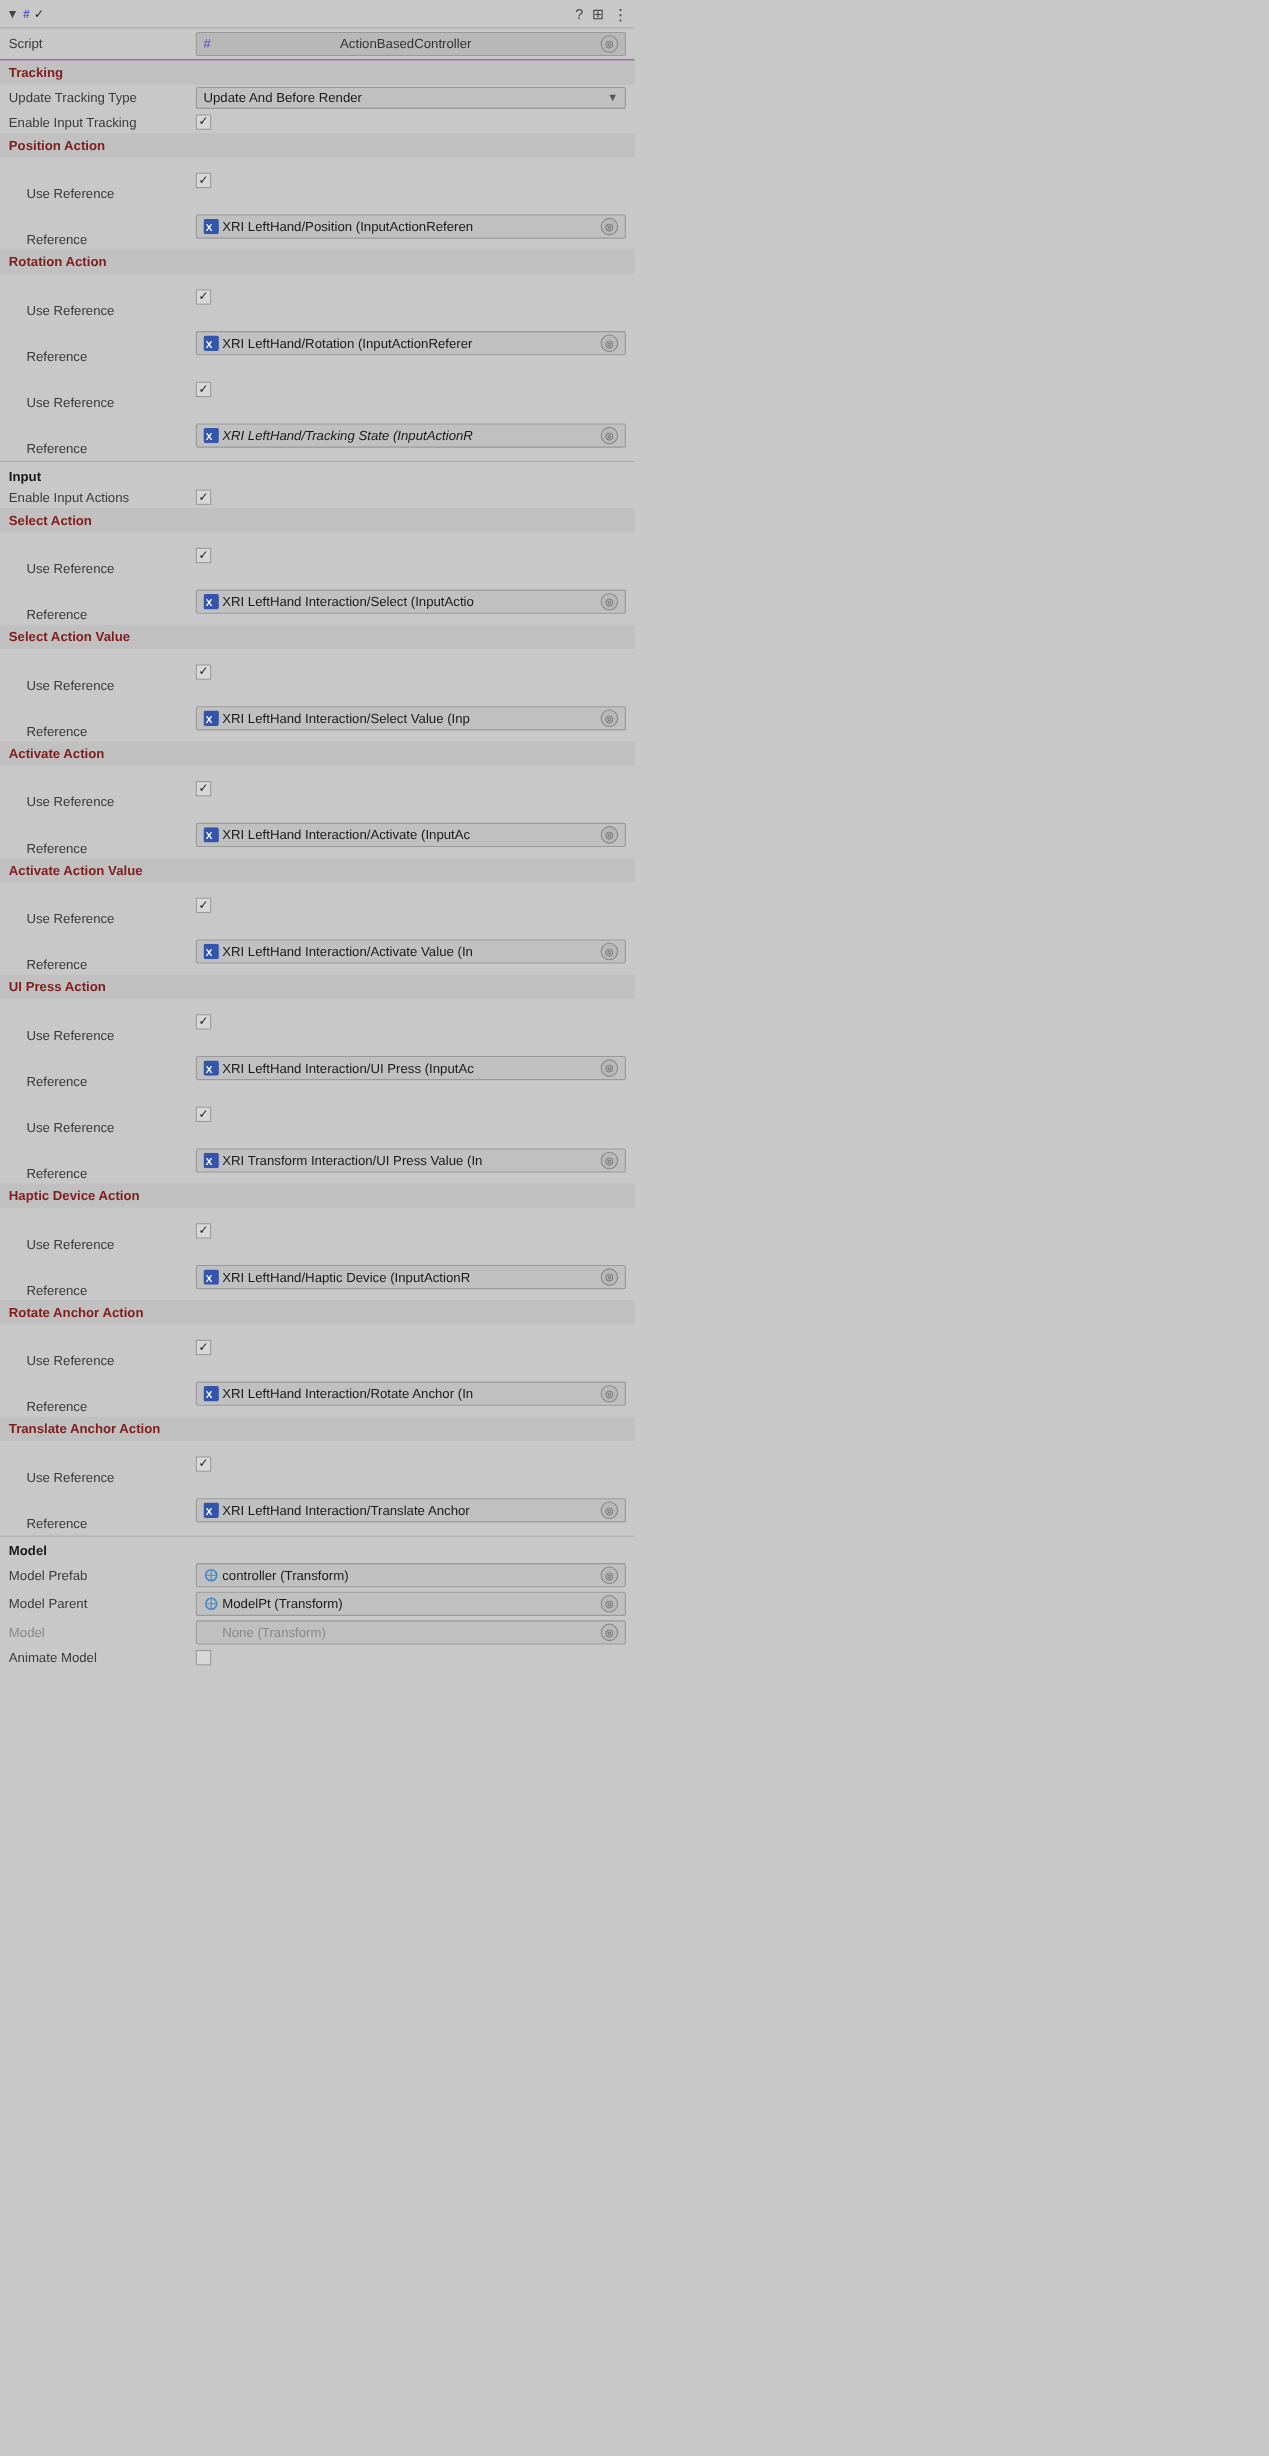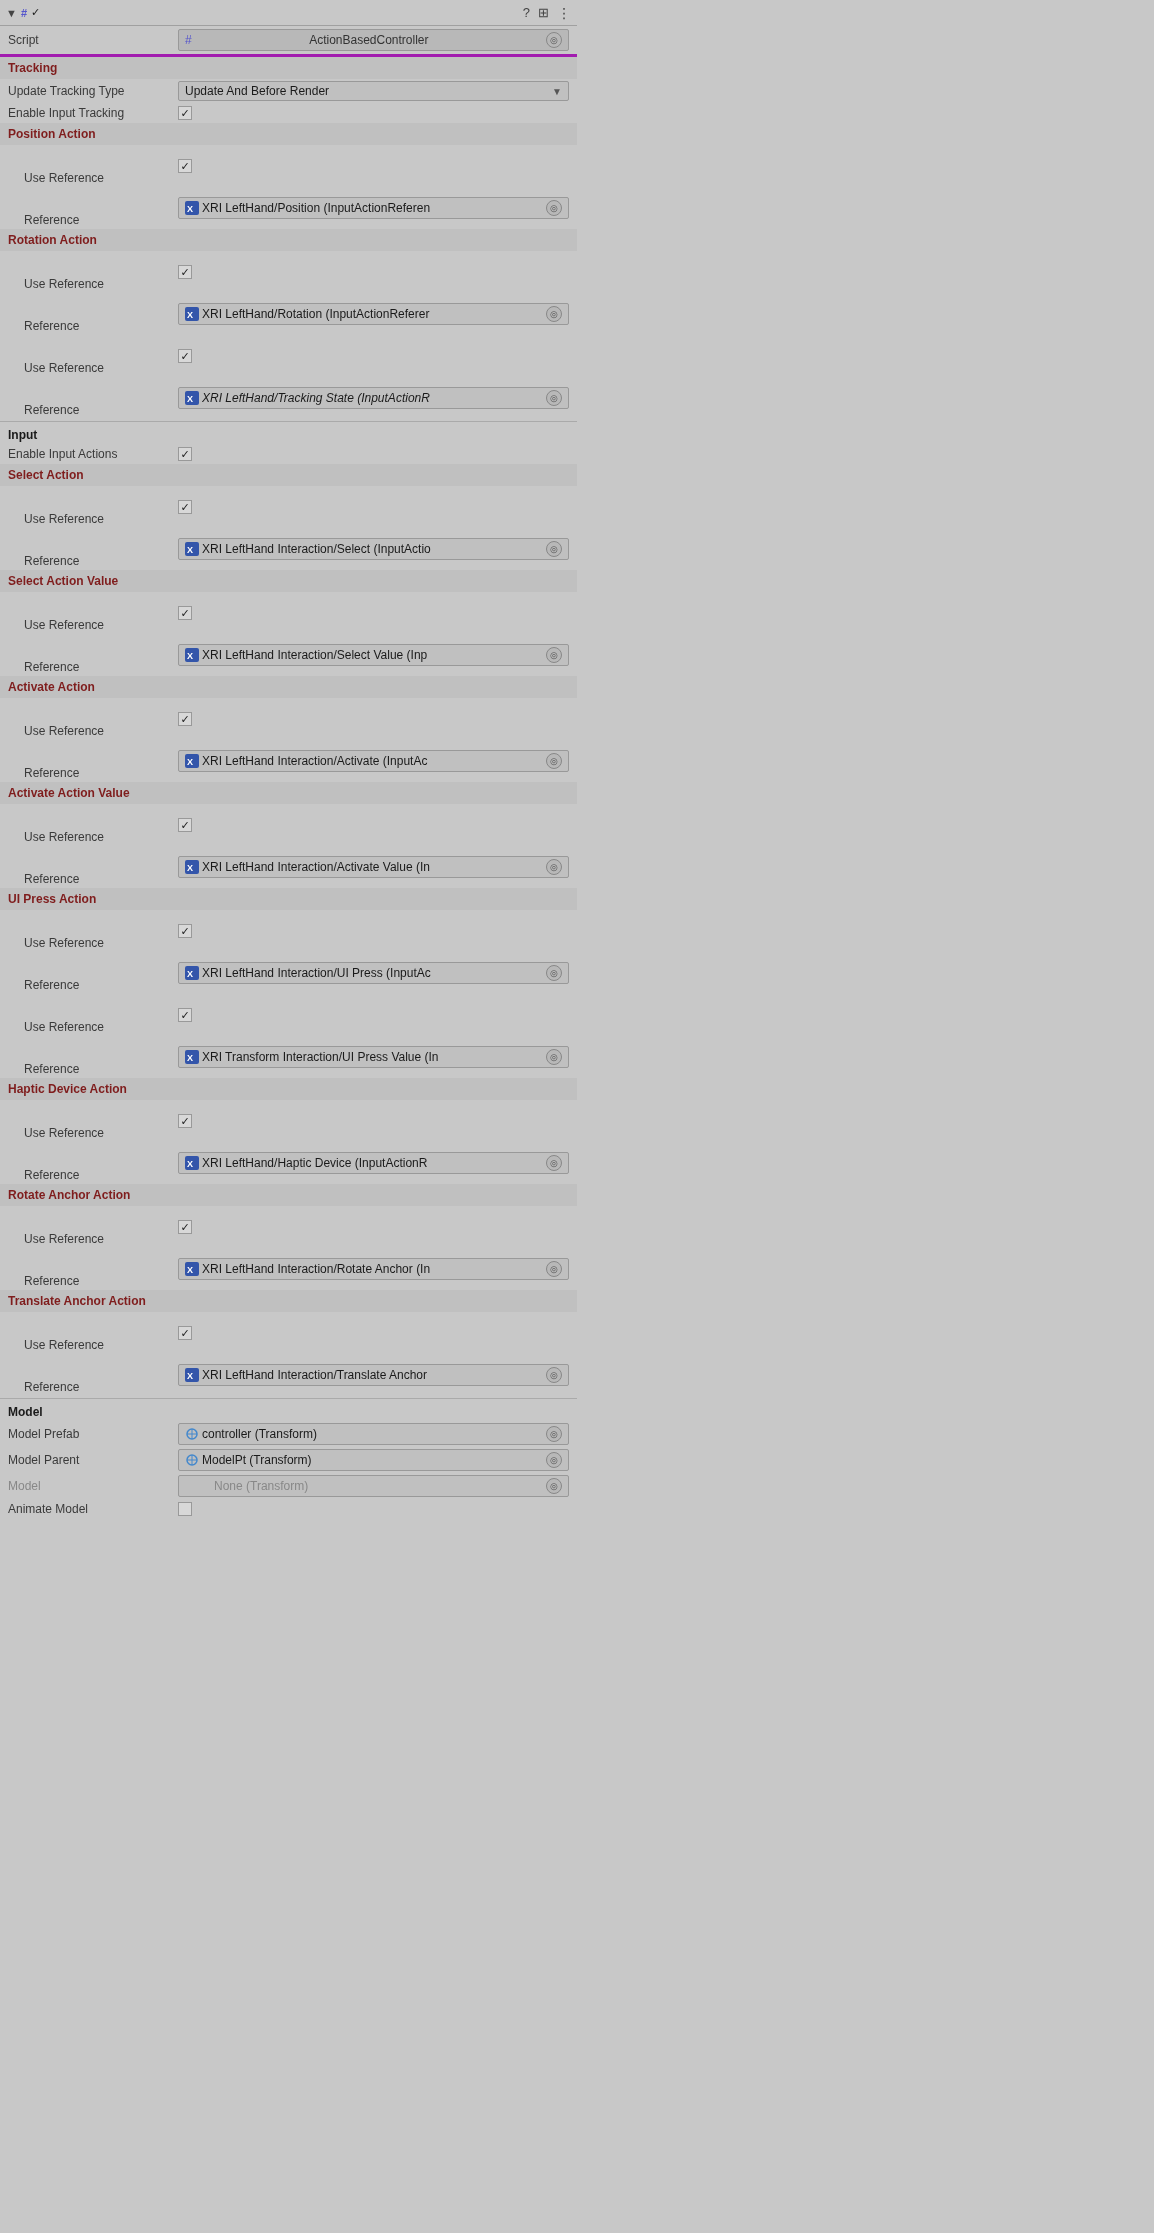--- a/index.html
+++ b/index.html
@@ -51,21 +51,21 @@
 
     .section-row {
       display: flex;
       align-items: center;
       padding: 2px 8px;
       min-height: 20px;
     }
 
     .section-row.script-row {
       padding: 3px 8px;
-      border-bottom: 3px solid #a21caf;
+      border-bottom: 1px solid #a21caf;
     }
 
     .label {
       color: #3a3a3a;
       flex: 0 0 auto;
       min-width: 170px;
     }
 
     .label.bold {
       font-weight: 700;
@@ -125,21 +125,20 @@
       display: flex;
       align-items: center;
       justify-content: space-between;
       color: #1a1a1a;
       font-size: 12px;
       cursor: pointer;
     }
 
     .object-field.dimmed-field {
       color: #888;
-      gap: 12px;
     }
 
     .circle-btn {
       width: 16px;
       height: 16px;
       border-radius: 50%;
       border: 1px solid #888;
       background: #b8b8b8;
       display: flex;
       align-items: center;

